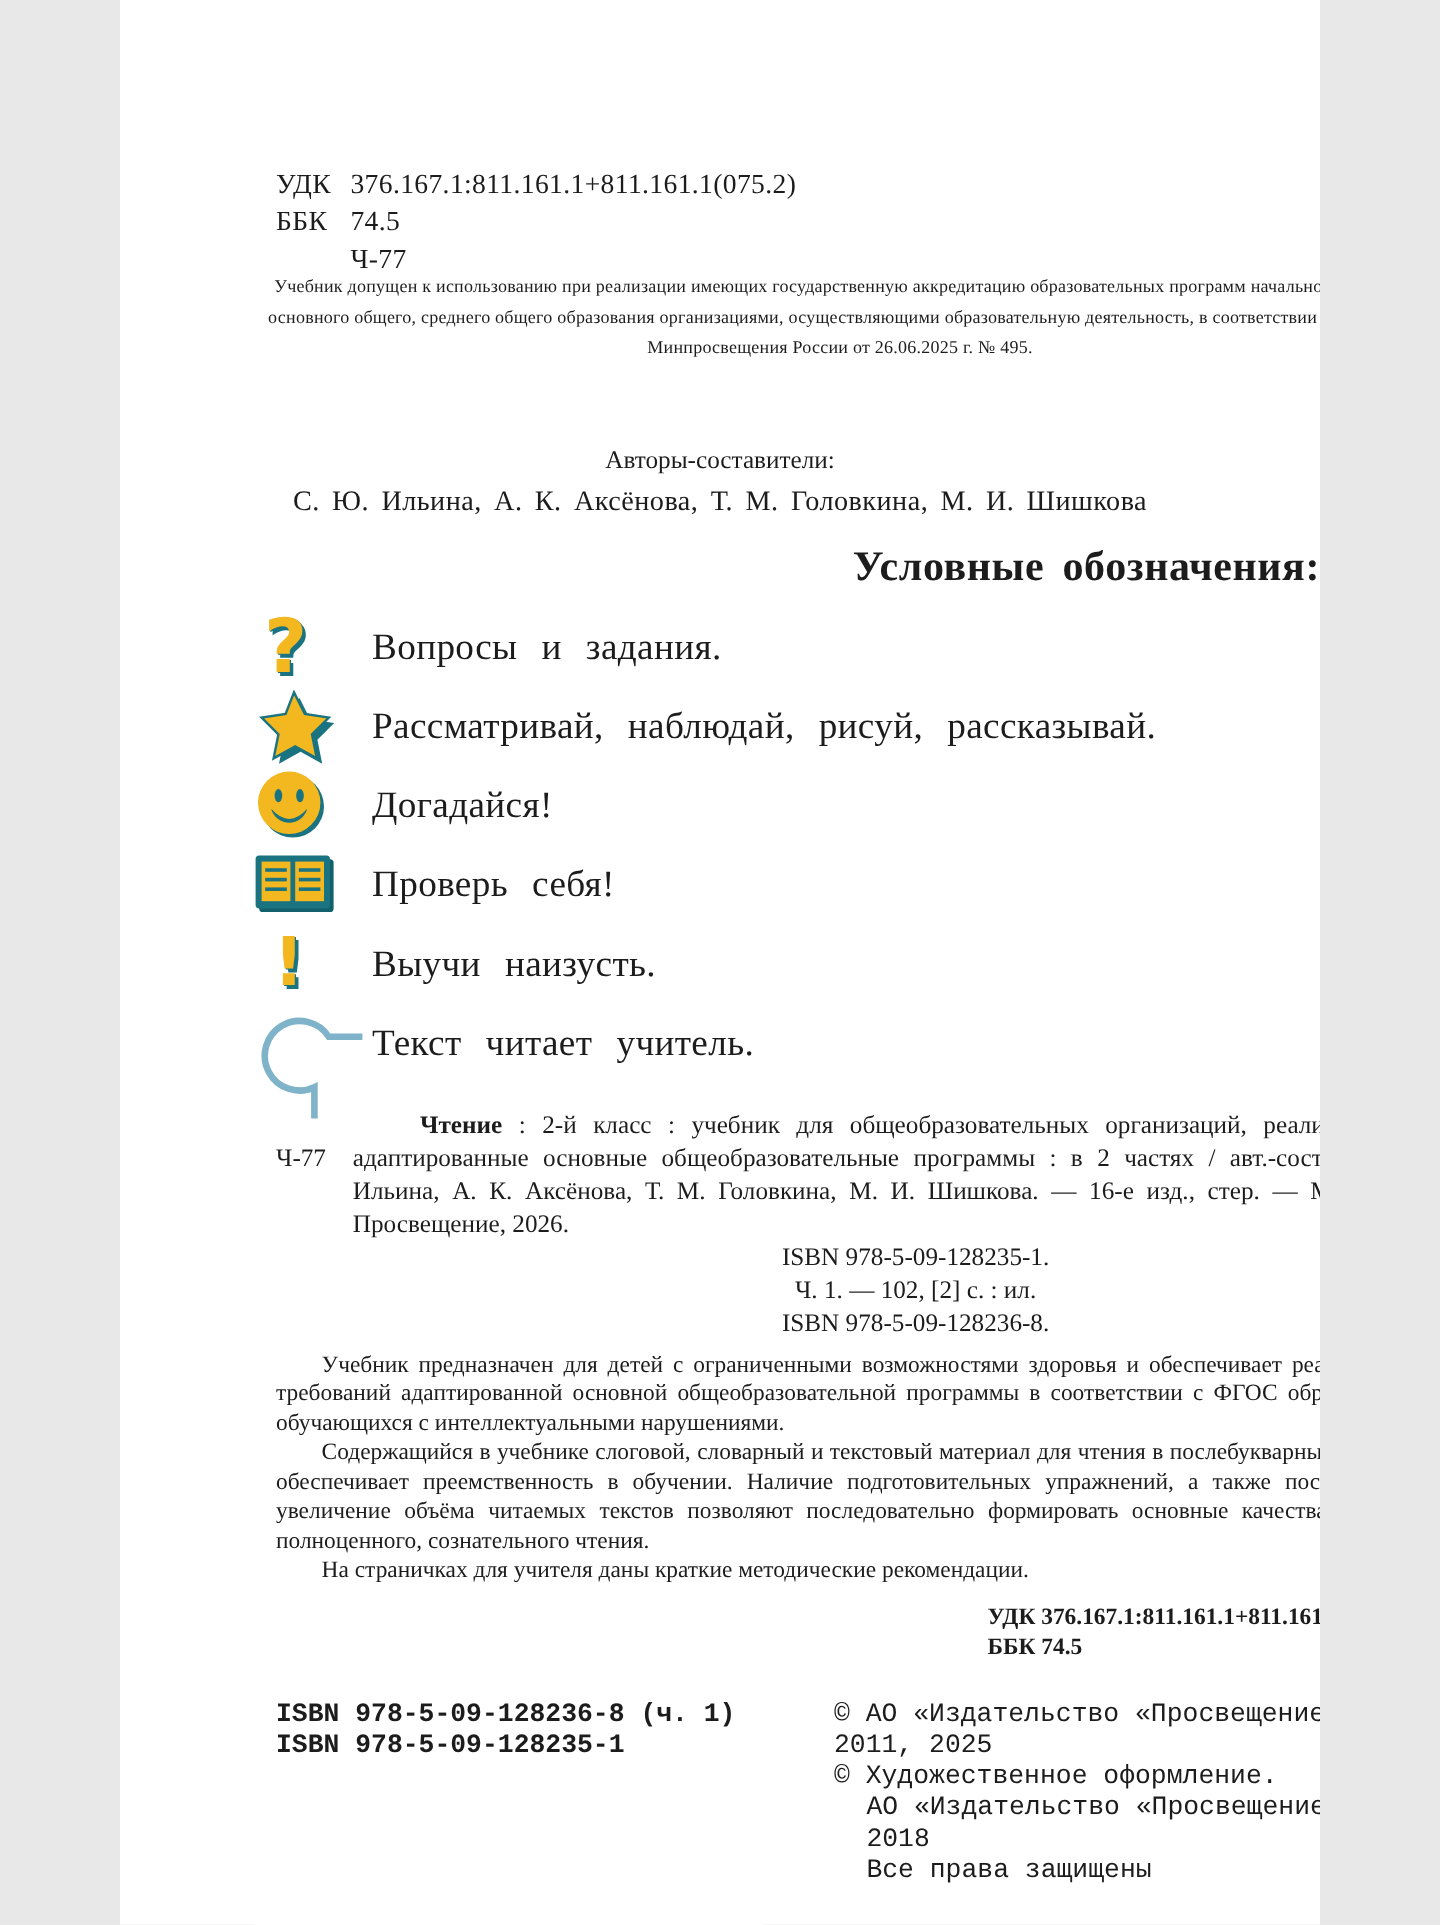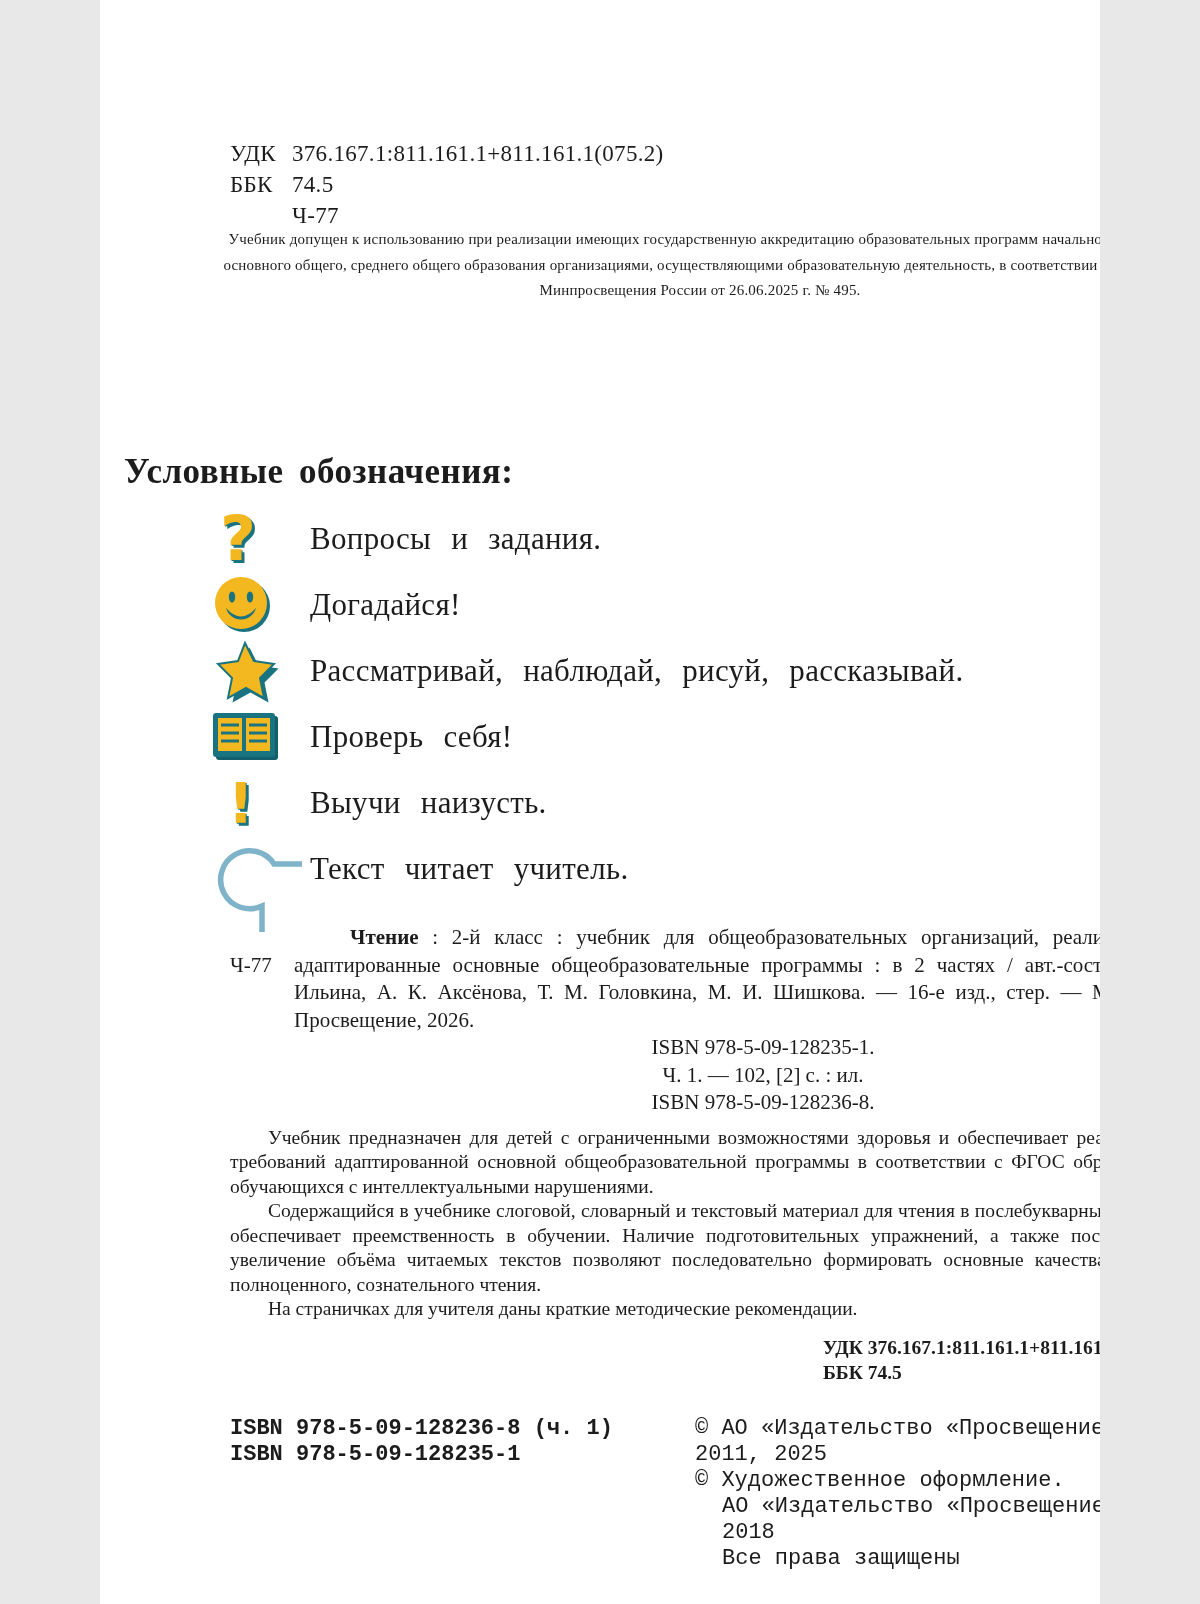--- a/index.html
+++ b/index.html
@@ -38,21 +38,21 @@
     letter-spacing: 0.2px;
   }
   
   .authors-block { position: absolute; top: 371px; left: 0; width: 100%; text-align: center; }
   .authors-label { font-size: 21px; }
   .authors-names { font-size: 23.5px; margin-top: 9px; letter-spacing: 0.4px; word-spacing: 4px; }
   
   .legend-title {
     position: absolute;
     top: 452px; left: 0; width: 100%;
-    text-align: left;
+    text-align: right;
     font-weight: bold;
     font-size: 35px;
     letter-spacing: 0.5px;
     word-spacing: 6px;
     padding-left: 24px;
   }
   .legend { position: absolute; left: 112px; top: 506px; }
   .legend-row { display: flex; align-items: center; height: 66px; }
   .legend-icon-cell { width: 98px; flex: 0 0 98px; display: flex; justify-content: flex-start; align-items: center; }
   .legend-label { font-size: 31px; word-spacing: 12px; letter-spacing: 0.3px; white-space: nowrap; }
@@ -102,53 +102,57 @@
       <span class="code-label">ББК</span>
       <span>74.5</span>
     </div>
     <div class="ch">Ч-77</div>
   </div>
 
   <div class="accreditation">
     <div>Учебник допущен к использованию при реализации имеющих государственную аккредитацию образовательных программ начального общего, основного общего, среднего общего образования организациями, осуществляющими образовательную деятельность, в соответствии с Приказом Минпросвещения России от 26.06.2025 г. № 495.</div>
   </div>
 
+  <div class="authors-block">
+    <div class="authors-label">Авторы-составители:</div>
+    <div class="authors-names">С. Ю. Ильина, А. К. Аксёнова, Т. М. Головкина, М. И. Шишкова</div>
+  </div>
 
   <div class="legend-title">Условные обозначения:</div>
 
   <div class="legend">
 
     <div class="legend-row">
       <span class="legend-icon-cell">
         <span class="q-icon">?</span>
       </span>
       <span class="legend-label">Вопросы и задания.</span>
+    </div>
+
+    <div class="legend-row">
+      <span class="legend-icon-cell">
+        <svg width="66" height="62" viewBox="0 0 66 62">
+          <polygon points="36,6 45,24 65,27 51,41 55,61 37,51 19,61 23,41 9,27 29,24" fill="#1A7380" transform="translate(1.5,1.5)"></polygon>
+          <polygon points="33,3 42,21 62,24 48,38 52,58 34,48 16,58 20,38 6,24 26,21" fill="#F3B71F" stroke="#1A7380" stroke-width="2"></polygon>
+        </svg>
+      </span>
+      <span class="legend-label">Рассматривай, наблюдай, рисуй, рассказывай.</span>
     </div>
 
     <div class="legend-row">
       <span class="legend-icon-cell">
         <svg width="62" height="60" viewBox="0 0 62 60">
           <circle cx="32" cy="31" r="26" fill="#1A7380"></circle>
           <circle cx="29" cy="28" r="26" fill="#F3B71F"></circle>
           <ellipse cx="20" cy="22" rx="3.2" ry="5.5" fill="#1A7380"></ellipse>
           <ellipse cx="38" cy="22" rx="3.2" ry="5.5" fill="#1A7380"></ellipse>
           <path d="M 14 33 A 15.5 15.5 0 0 0 44 33 Q 29 50 14 33 Z" fill="#1A7380"></path>
         </svg>
       </span>
       <span class="legend-label">Догадайся!</span>
-    </div>
-
-    <div class="legend-row">
-      <span class="legend-icon-cell">
-        <svg width="66" height="62" viewBox="0 0 66 62">
-          <polygon points="36,6 45,24 65,27 51,41 55,61 37,51 19,61 23,41 9,27 29,24" fill="#1A7380" transform="translate(1.5,1.5)"></polygon>
-          <polygon points="33,3 42,21 62,24 48,38 52,58 34,48 16,58 20,38 6,24 26,21" fill="#F3B71F" stroke="#1A7380" stroke-width="2"></polygon>
-        </svg>
-      </span>
-      <span class="legend-label">Рассматривай, наблюдай, рисуй, рассказывай.</span>
     </div>
 
     <div class="legend-row">
       <span class="legend-icon-cell">
         <svg width="68" height="50" viewBox="0 0 68 50">
           <rect x="4" y="4" width="62" height="44" rx="3" fill="#12606B"></rect>
           <rect x="1" y="1" width="62" height="44" rx="3" fill="#1A7380"></rect>
           <rect x="6" y="6" width="24" height="33" fill="#F3B71F"></rect>
           <rect x="34" y="6" width="24" height="33" fill="#F3B71F"></rect>
           <g stroke="#1A7380" stroke-width="3">

